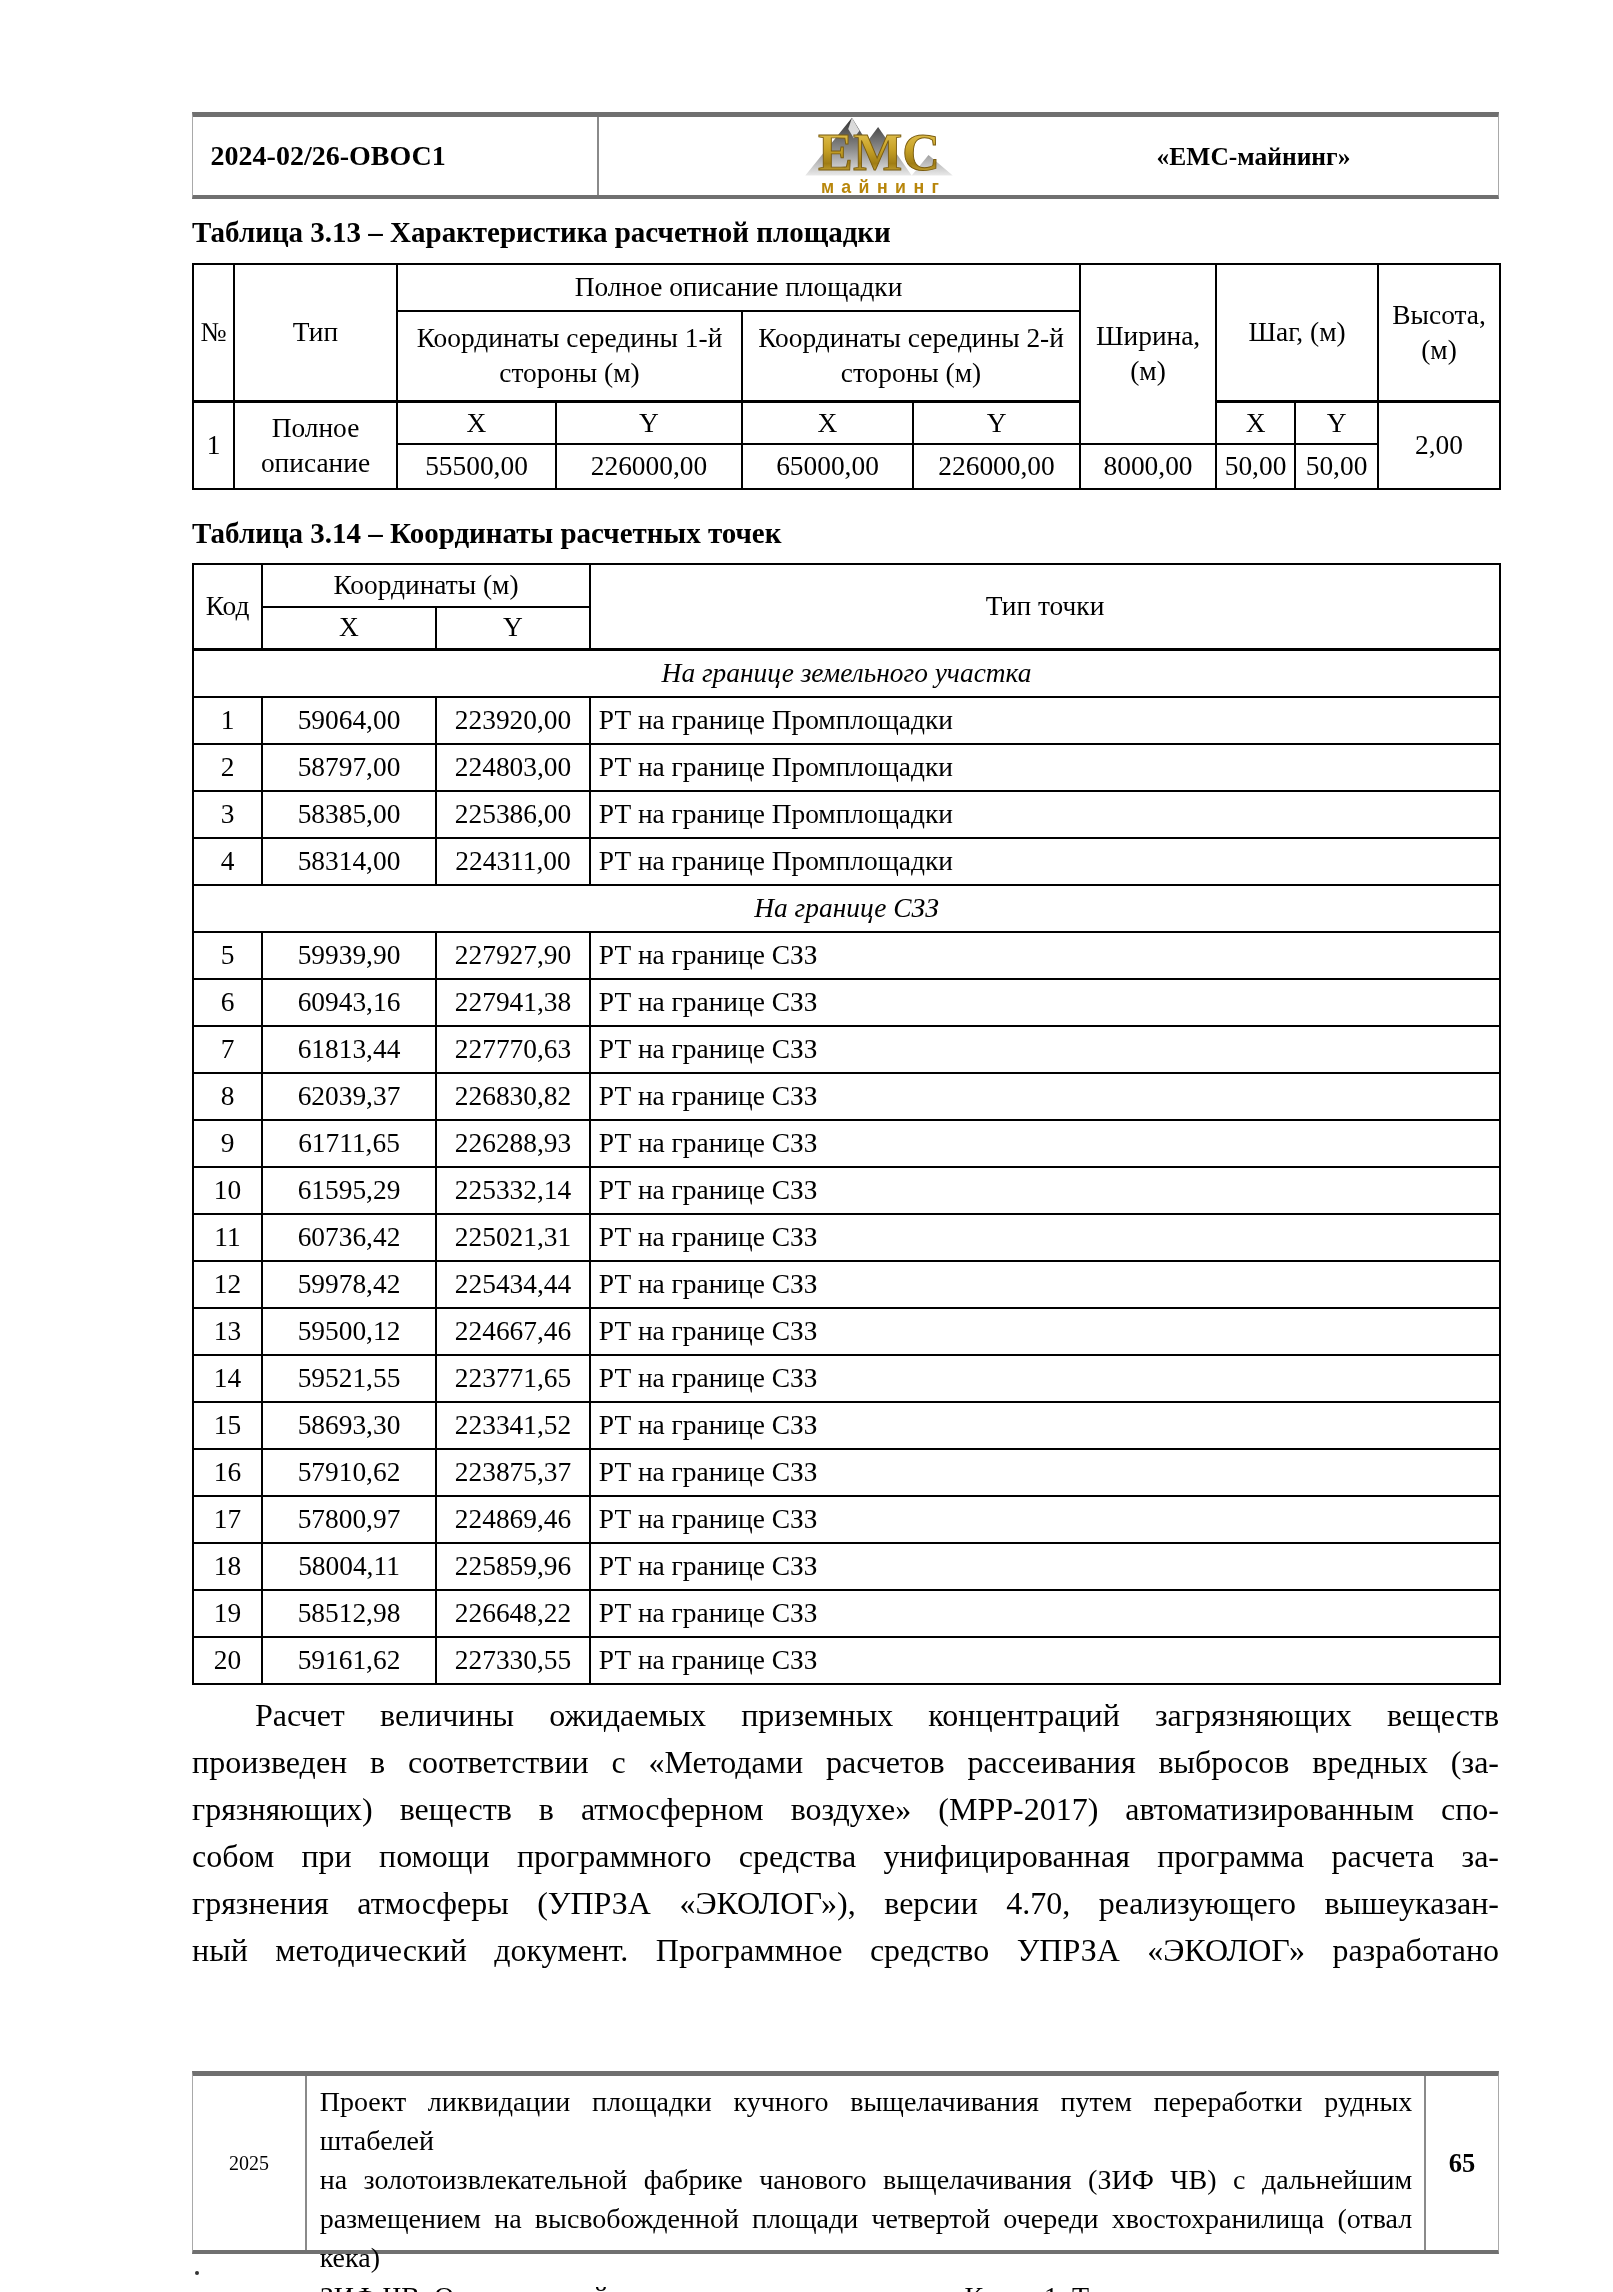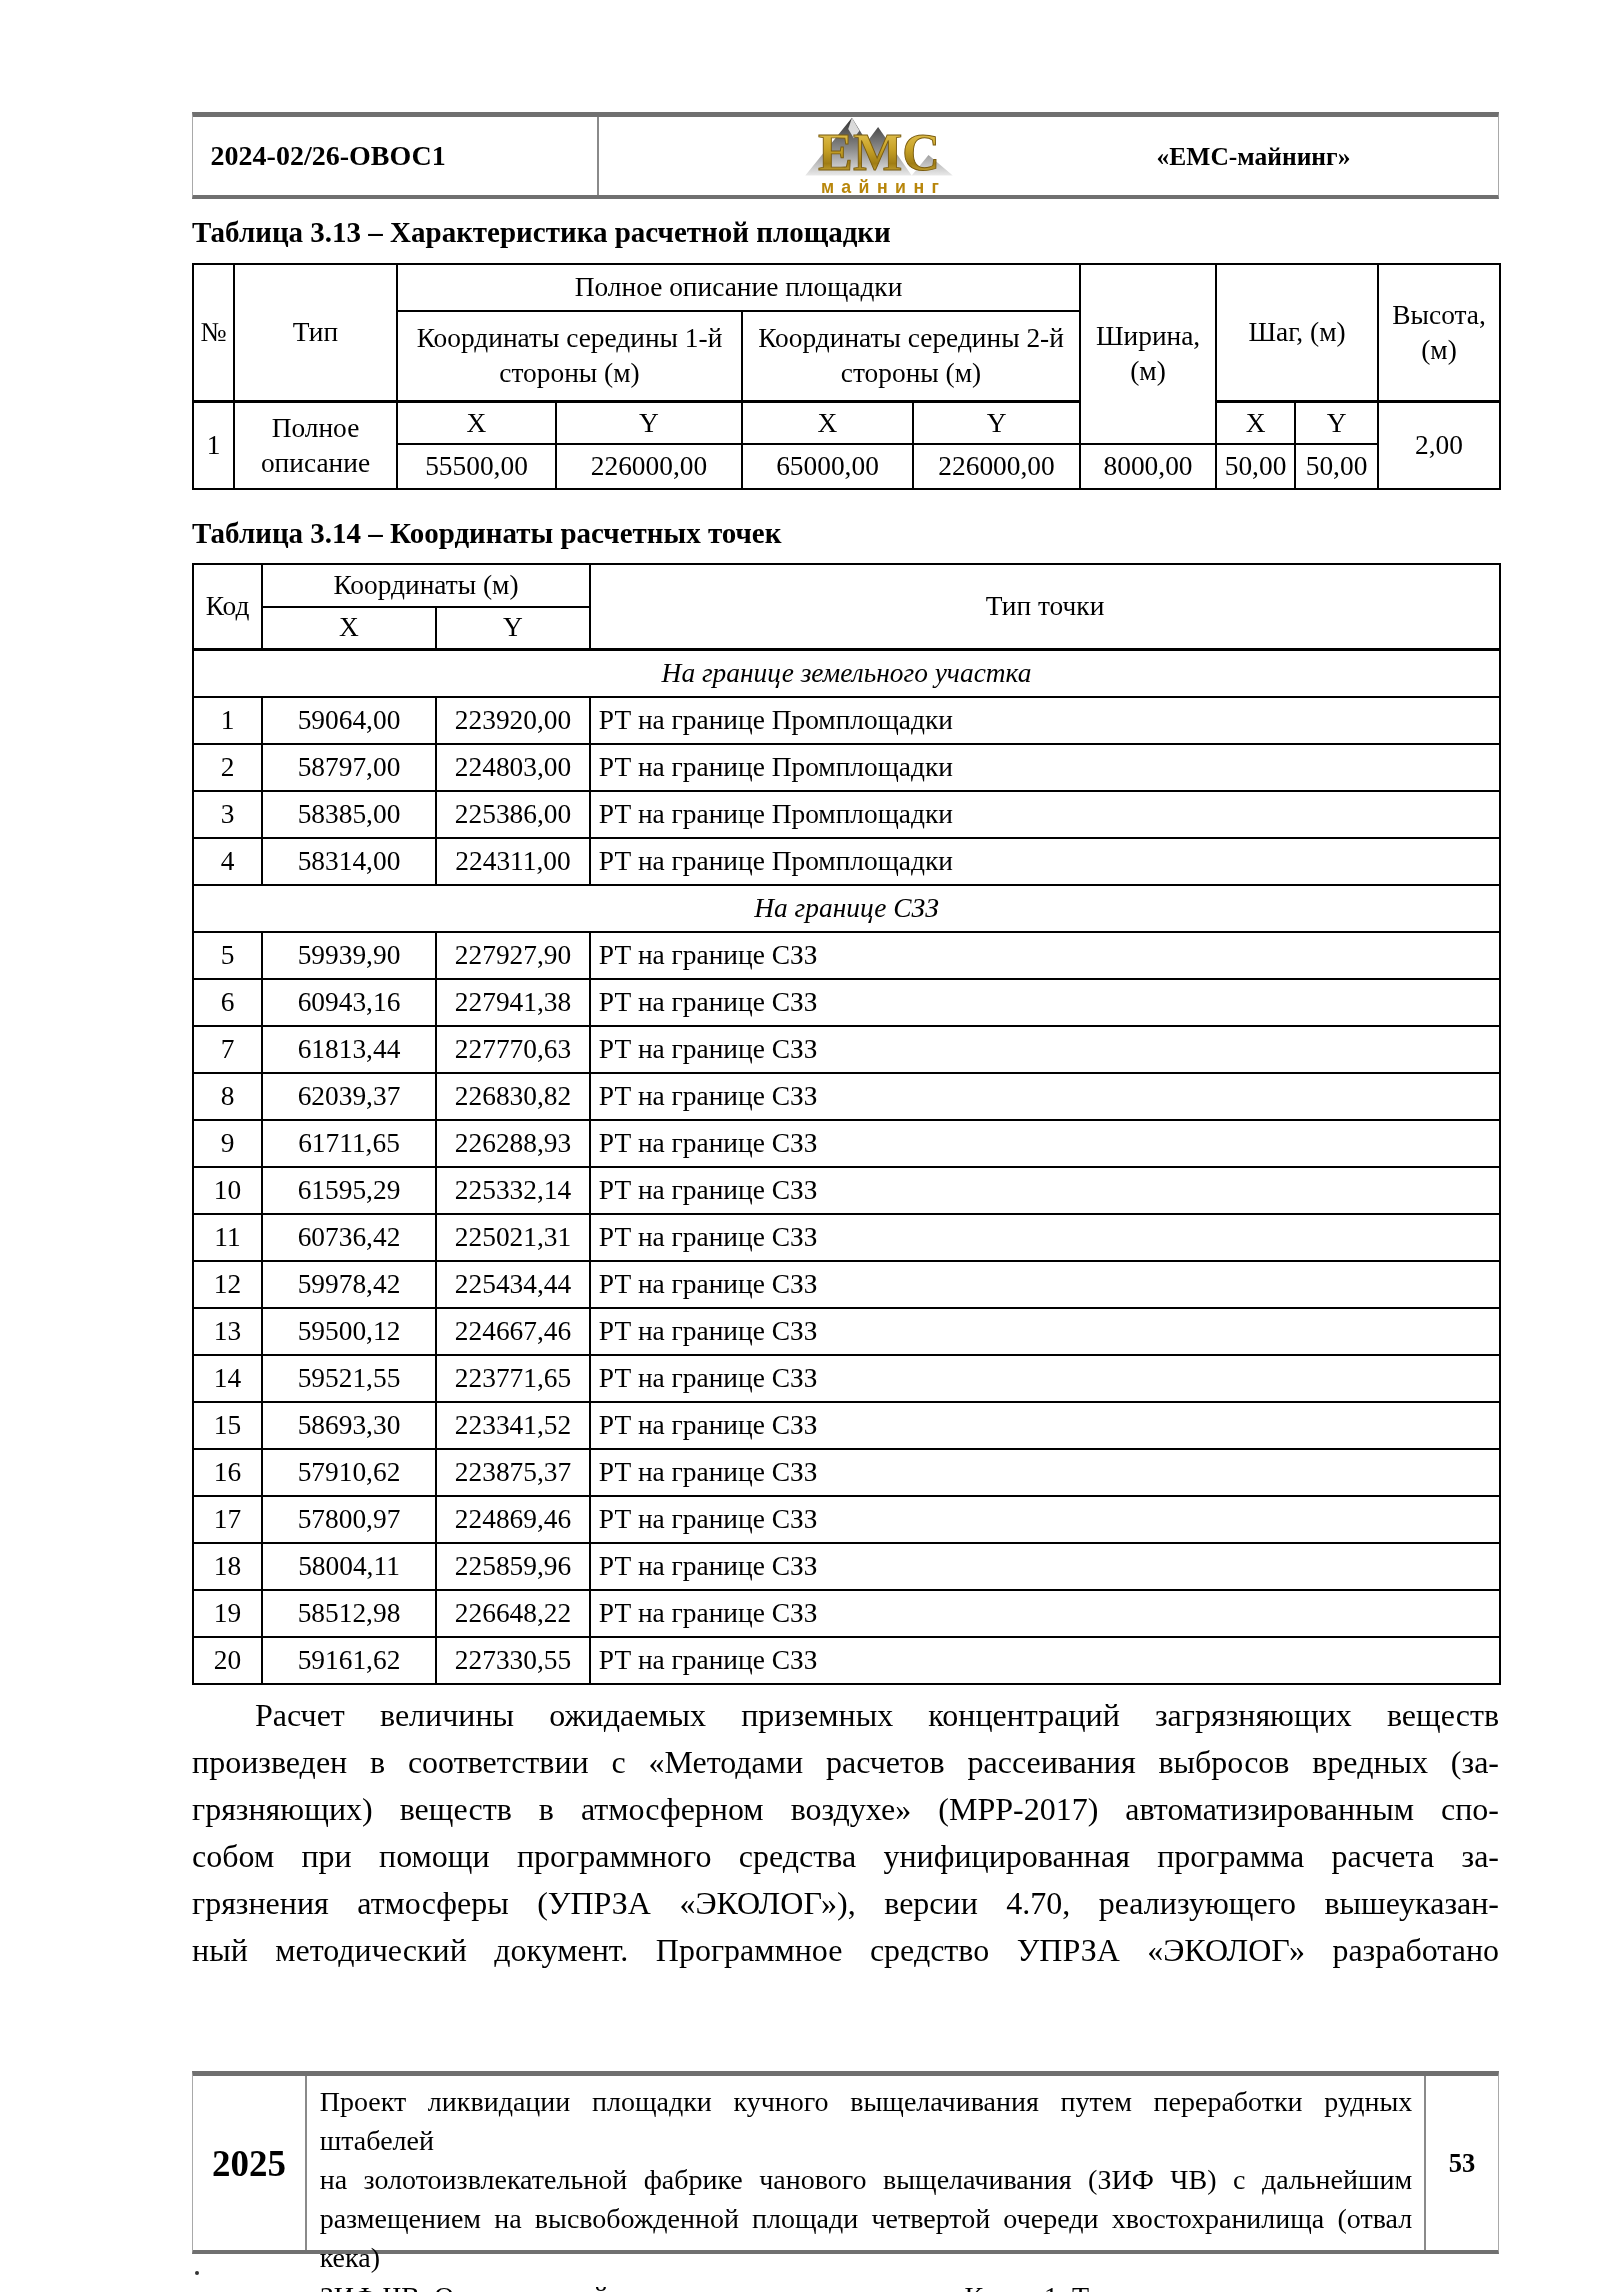--- a/index.html
+++ b/index.html
@@ -90,21 +90,21 @@
     position:absolute;left:192px;top:2071px;width:1307px;height:183px;
     border-top:5.9px solid var(--border-gray);
     border-bottom:4.9px solid var(--border-gray);
     border-left:1px solid #a9a9a9;
     border-right:1px solid #a9a9a9;
     display:flex;align-items:stretch;
   }
   .footer-year{
     flex:0 0 114px;border-right:2px solid #8a8a8a;
     display:flex;align-items:center;justify-content:center;
-    font-weight:bold;font-size:37px;
+    font-weight:normal;font-size:20px;
   }
   .footer-desc{
     flex:1;padding:5.9px 11.8px 0 12.7px;font-size:28px;
   }
   .fline{
     line-height:39px;text-align:justify;
     -moz-text-align-last:justify;text-align-last:justify;
   }
   .fline.last{text-align:left;text-align-last:left;}
   .footer-page{
@@ -361,17 +361,17 @@
   </div>
 
   <div class="doc-footer">
     <div class="footer-year">2025</div>
     <div class="footer-desc">
       <div class="fline">Проект ликвидации площадки кучного выщелачивания путем переработки рудных штабелей</div>
       <div class="fline">на золотоизвлекательной фабрике чанового выщелачивания (ЗИФ ЧВ) с дальнейшим</div>
       <div class="fline">размещением на высвобожденной площади четвертой очереди хвостохранилища (отвал кека)</div>
       <div class="fline last">ЗИФ ЧВ. Оценка воздействия на окружающую среду. Книга 1. Текстовая часть</div>
     </div>
-    <div class="footer-page">53</div>
+    <div class="footer-page">65</div>
   </div>
   <div class="footer-dot"></div>
 </div>
 
 
 </body></html>

